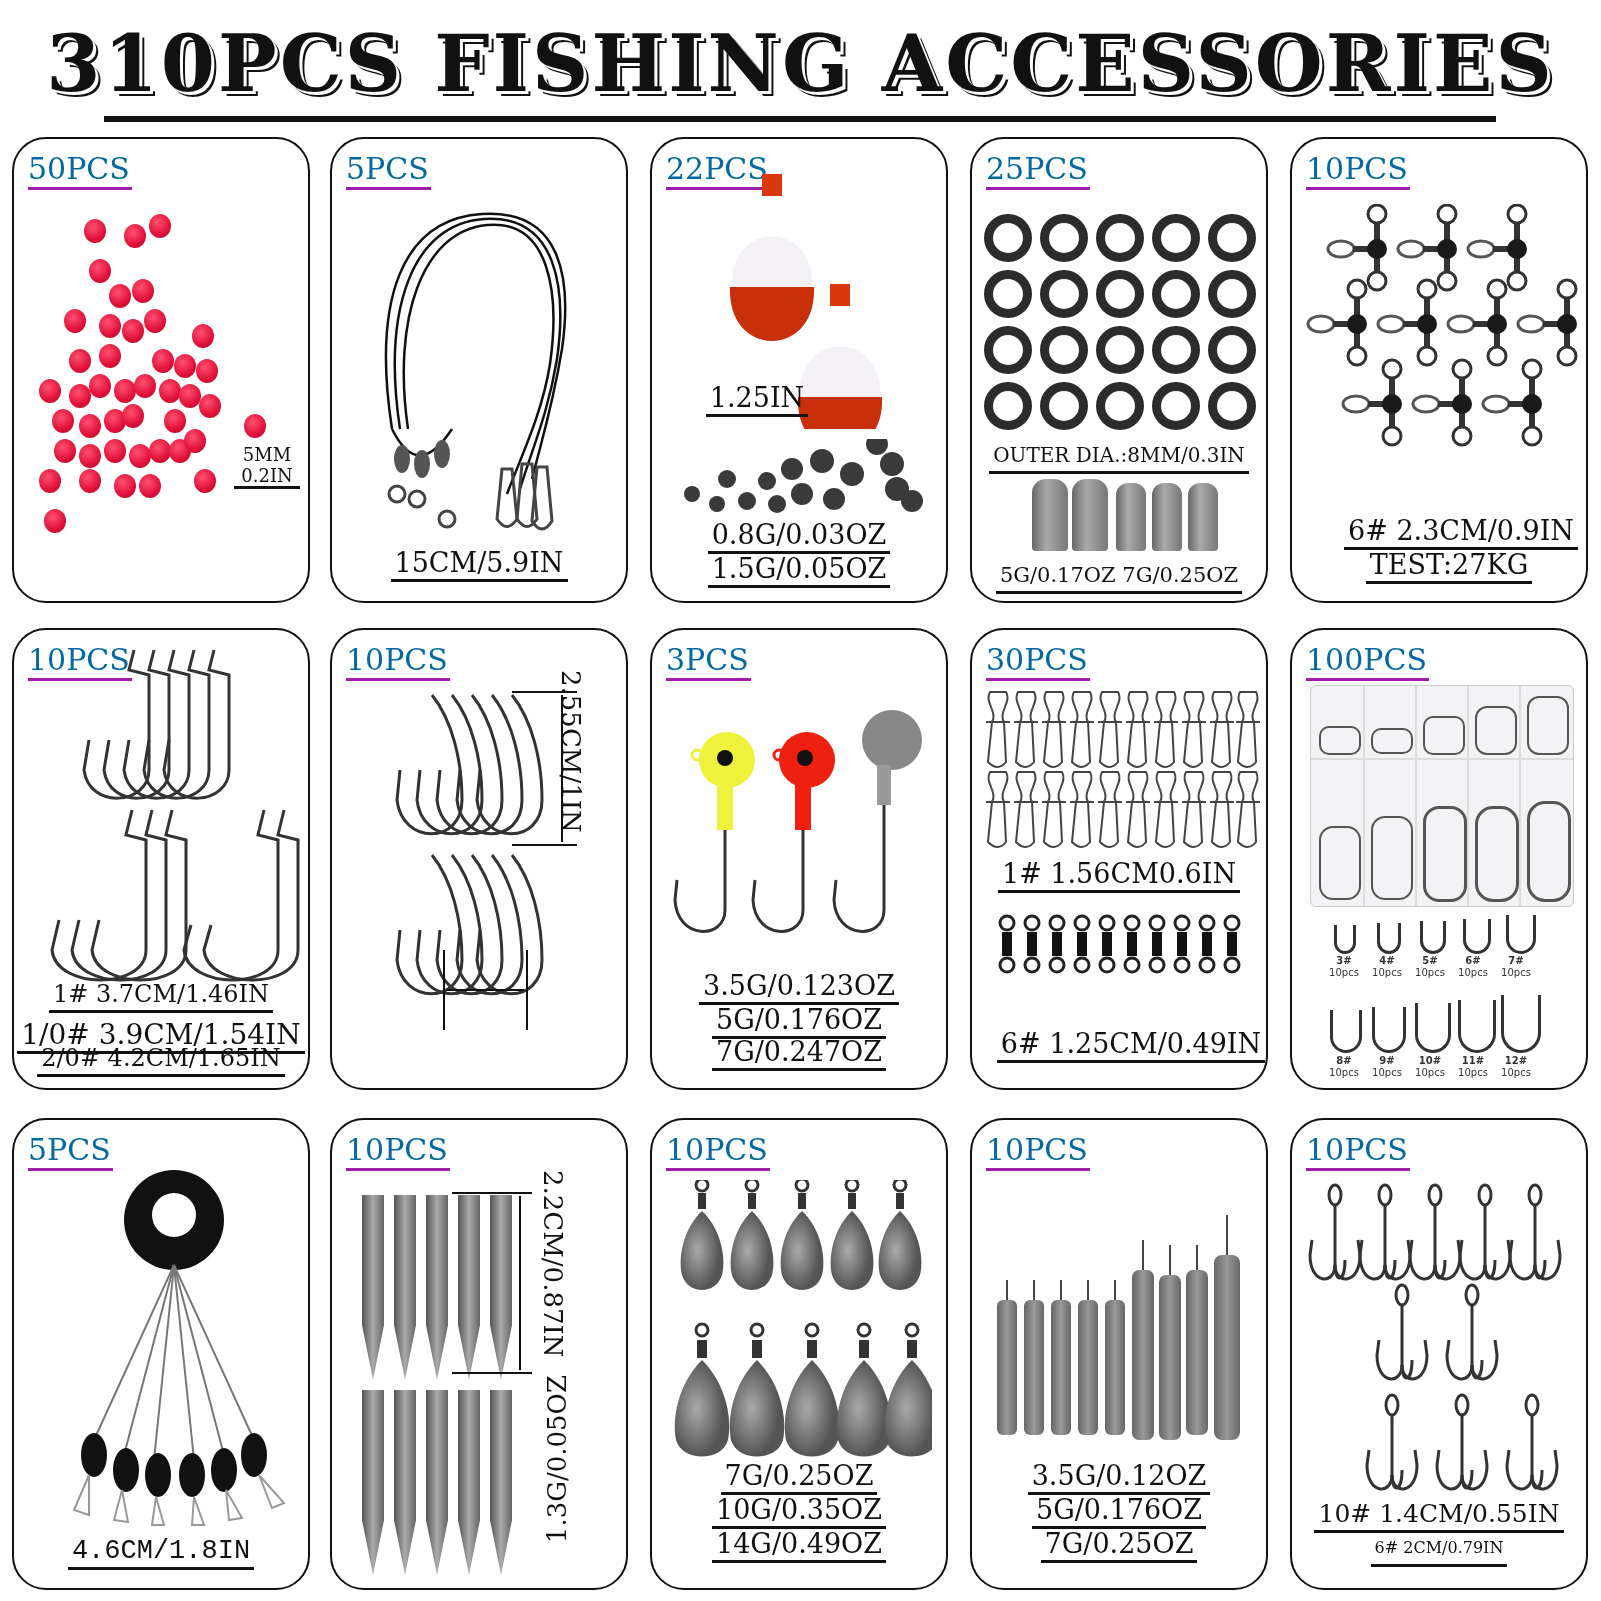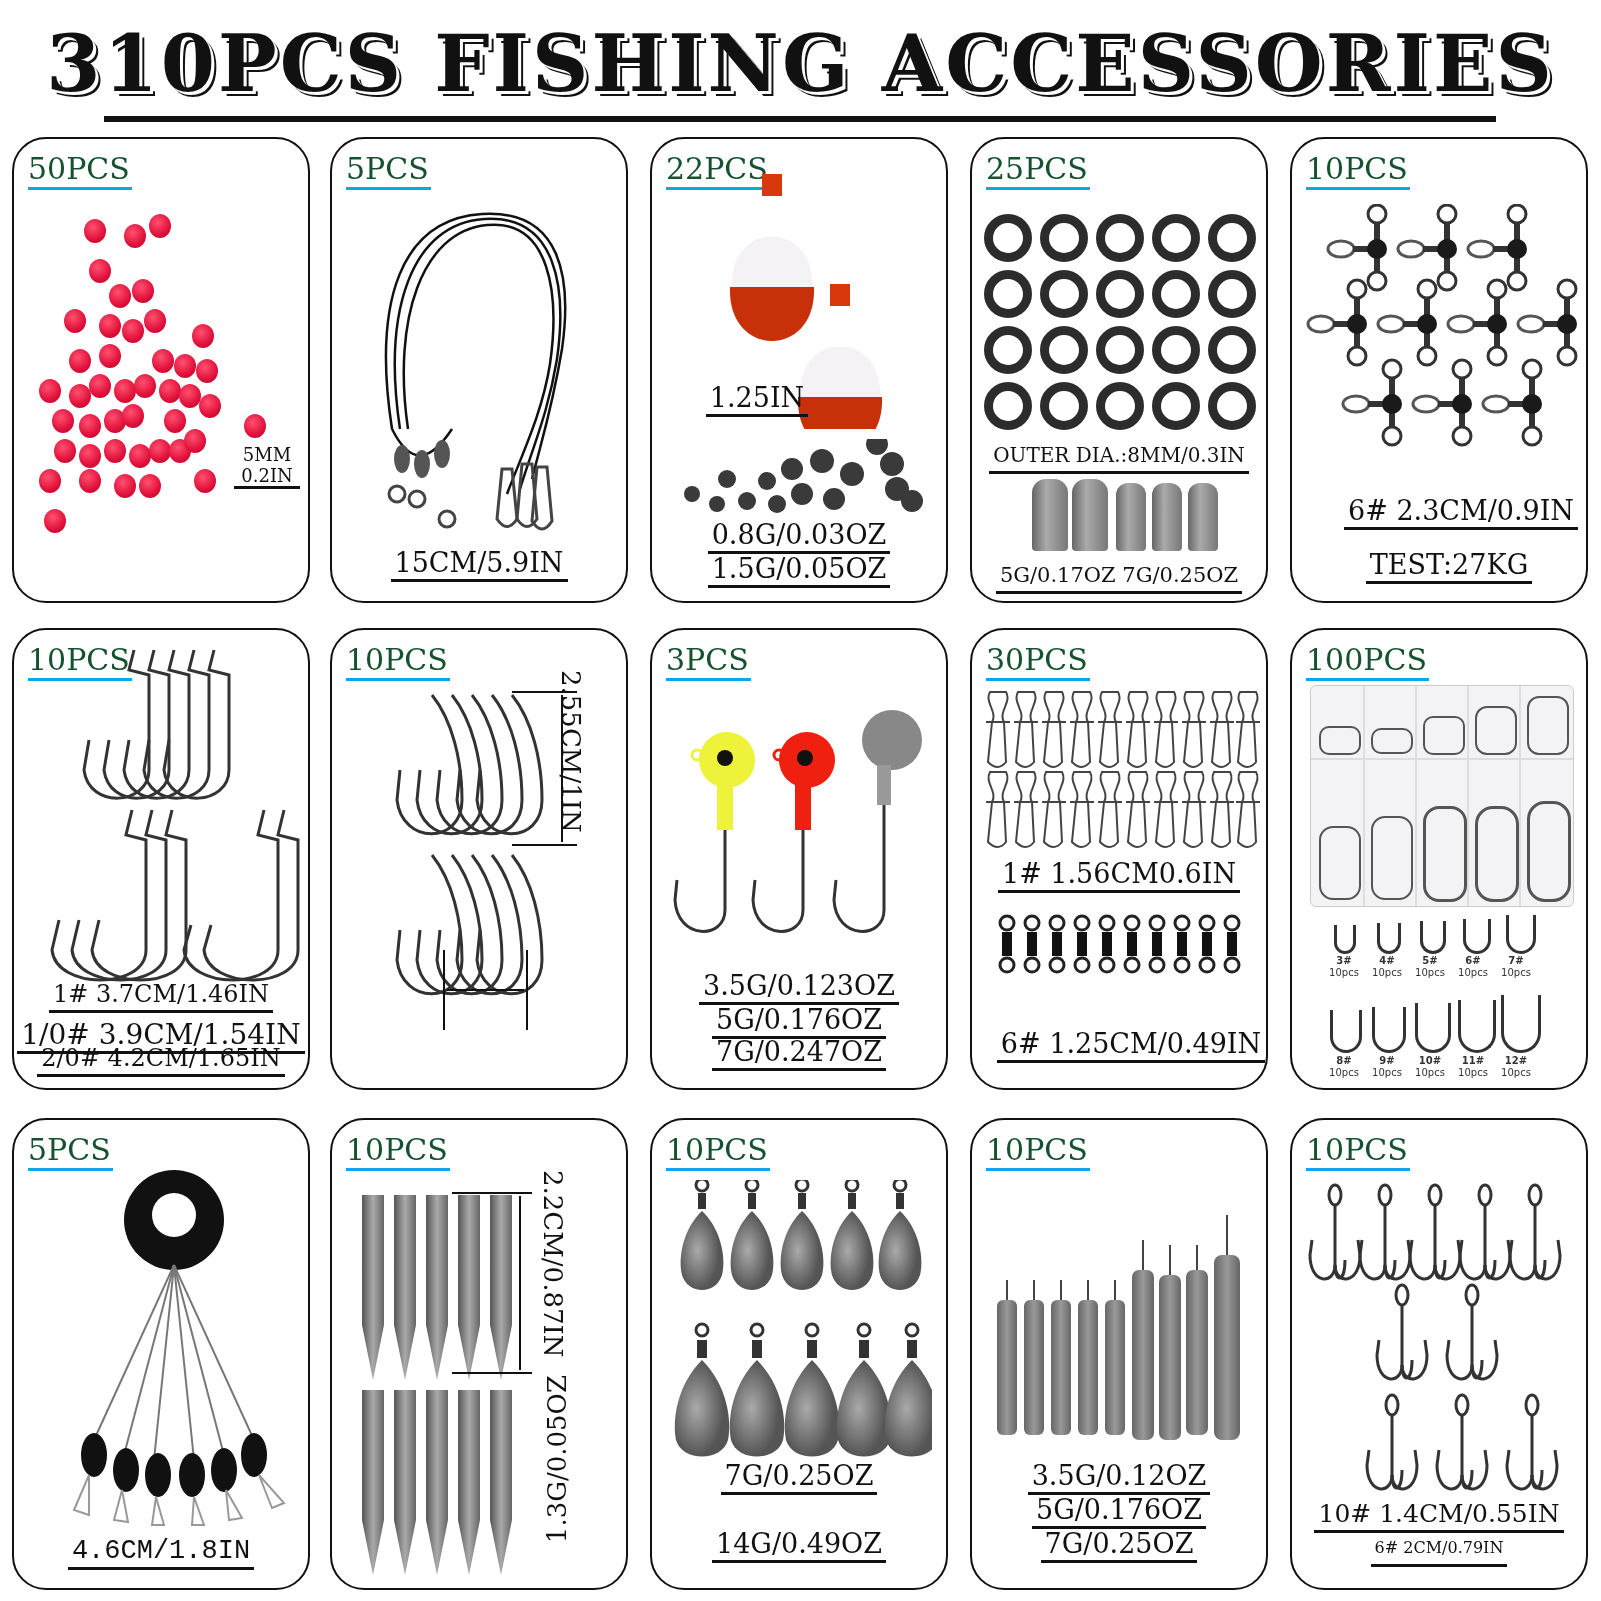--- a/index.html
+++ b/index.html
@@ -1,20 +1,20 @@
 <!DOCTYPE html>
 <html><head>
 <meta charset="utf-8">
 <style>
   html,body{margin:0;padding:0;background:#fff;}
   body{width:1601px;height:1601px;position:relative;overflow:hidden;font-family:"DejaVu Serif","Liberation Serif",serif;color:#111;}
   .title{position:absolute;left:0;top:18px;width:1601px;text-align:center;font-family:"DejaVu Serif",serif;font-weight:bold;font-size:78px;letter-spacing:3px;color:#111;text-shadow:3px 3px 0 #fff,5px 5px 0 #111;}
   .title-rule{position:absolute;left:104px;top:116px;width:1392px;height:6px;background:#111;}
   .card{position:absolute;width:298px;border:2px solid #111;border-radius:34px;background:#fff;box-sizing:border-box;overflow:hidden;}
-  .qty{position:absolute;left:14px;top:12px;font-size:30px;color:#14532d;font-family:"DejaVu Serif",serif;border-bottom:3px solid #0ea5e9;line-height:36px;padding-right:2px;}
+  .qty{position:absolute;left:14px;top:12px;font-size:30px;color:#0369a1;font-family:"DejaVu Serif",serif;border-bottom:3px solid #a21caf;line-height:36px;padding-right:2px;}
   .spec{position:absolute;left:0;right:0;text-align:center;font-size:27px;color:#111;}
   .spec span{display:inline-block;border-bottom:3px solid #111;line-height:32px;padding:0 4px;}
   .vert{position:absolute;writing-mode:vertical-rl;font-size:26px;color:#111;}
   .art{position:absolute;}
   .bead{position:absolute;width:22px;height:24px;border-radius:50%;background:radial-gradient(circle at 40% 35%,#ff5070,#e0103a 60%,#b00828);}
   .ring{position:absolute;width:40px;height:40px;border-radius:50%;border:9px solid #2c2c2c;box-sizing:border-box;}
   .sinker{position:absolute;background:linear-gradient(90deg,#666,#aaa 40%,#777);}
   .hook{position:absolute;border:3px solid #333;border-top:none;border-radius:0 0 30px 30px;}
   .small-label{position:absolute;font-family:"DejaVu Sans",sans-serif;font-size:10px;text-align:center;width:40px;color:#333;line-height:12px;}
 </style>
@@ -189,21 +189,21 @@
       <use href="#tws" x="145" y="45"></use>
       <use href="#tws" x="215" y="45"></use>
     <use href="#tws" x="55" y="120"></use>
       <use href="#tws" x="125" y="120"></use>
       <use href="#tws" x="195" y="120"></use>
       <use href="#tws" x="265" y="120"></use>
     <use href="#tws" x="90" y="200"></use>
       <use href="#tws" x="160" y="200"></use>
       <use href="#tws" x="230" y="200"></use>
   </svg>
-  <div class="spec" style="top:356px;padding-left:44px;"><span>6# 2.3CM/0.9IN</span></div>
+  <div class="spec" style="top:376px;padding-left:44px;"><span>6# 2.3CM/0.9IN</span></div>
   <div class="spec" style="top:410px;margin-left:20px;"><span>TEST:27KG</span></div>
 </div>
 
 <div class="card" style="left:12px;top:628px;height:462px;">
   <div class="qty">10PCS</div>
   <svg class="art" style="left:10px;top:0;" width="280" height="360">
     <g fill="none" stroke="#333" stroke-width="3">
       <path d="M110 20 L105 40 L125 45 L125 140 C 125 175, 65 180, 60 140 L65 110"></path>
       <path d="M130 20 L125 40 L145 45 L145 140 C 145 175, 85 180, 80 140 L85 110"></path>
       <path d="M150 20 L145 40 L165 45 L165 140 C 165 175, 105 180, 100 140 L105 110"></path>
@@ -459,20 +459,21 @@
       <use href="#drop" x="130" y="5"></use>
       <use href="#drop" x="180" y="5"></use>
       <use href="#drop" x="228" y="5"></use>
     <use href="#dropL" x="30" y="150"></use>
       <use href="#dropL" x="85" y="150"></use>
       <use href="#dropL" x="140" y="150"></use>
       <use href="#dropL" x="192" y="150"></use>
       <use href="#dropL" x="240" y="150"></use>
   </svg>
   <div class="spec" style="top:340px;"><span>7G/0.25OZ</span></div>
+  <div class="spec" style="top:374px;"><span>10G/0.35OZ</span></div>
   <div class="spec" style="top:408px;"><span>14G/0.49OZ</span></div>
 </div>
 
 <div class="card" style="left:970px;top:1118px;height:472px;">
   <div class="qty">10PCS</div>
   <svg class="art" style="left:20px;top:90px;" width="260" height="240">
     <defs>
         <linearGradient id="ds" x1="0" x2="1">
           <stop offset="0" stop-color="#666"></stop>
           <stop offset="0.5" stop-color="#999"></stop>

